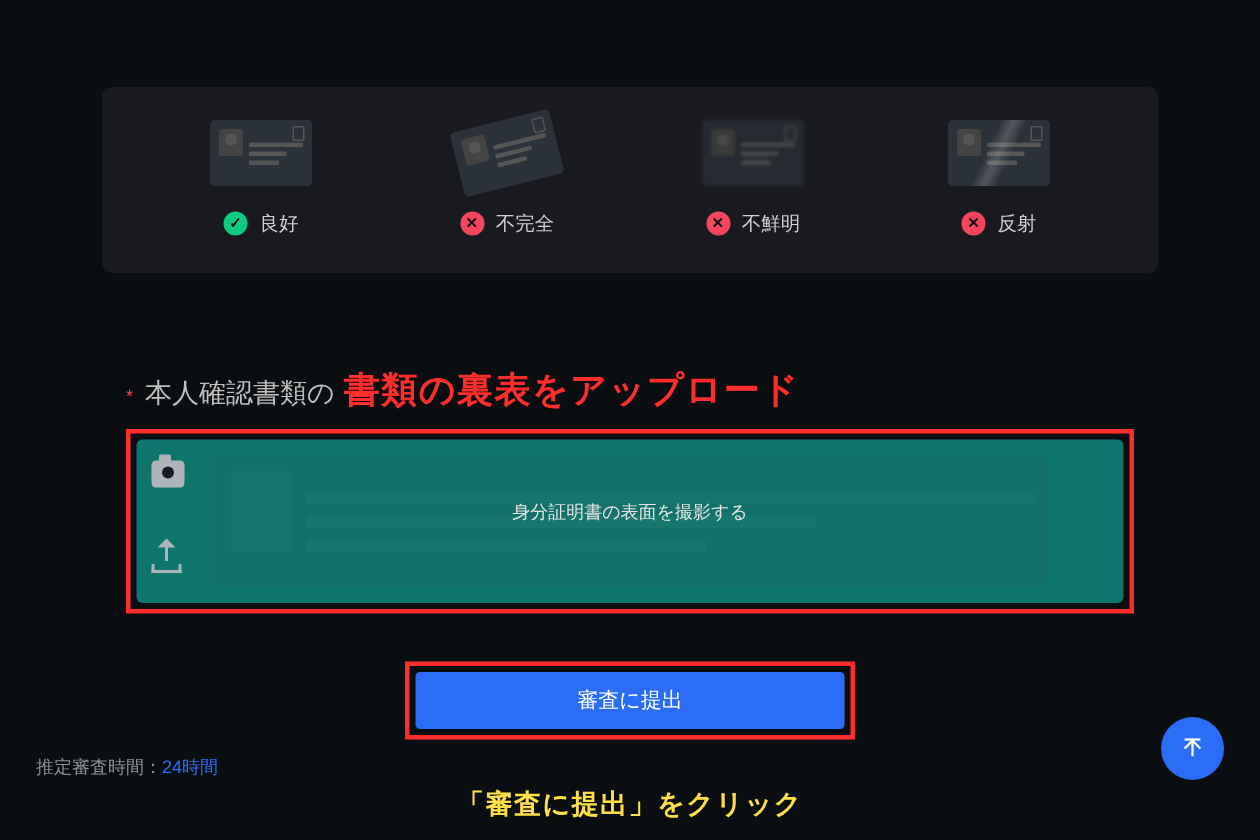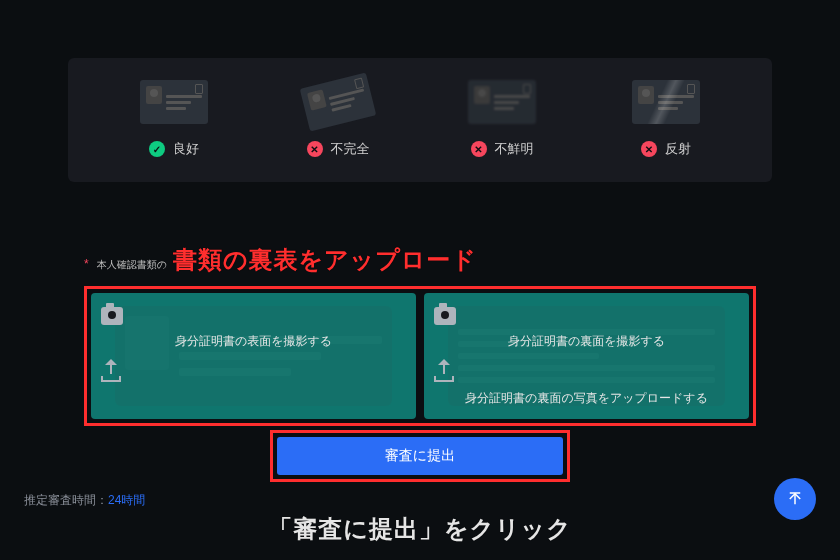--- a/index.html
+++ b/index.html
@@ -67,21 +67,21 @@
     border-radius:3px;
   }
 
   
   .section-head {
     margin: 22px 0 10px 60px;
     display:flex; align-items:baseline; gap:6px;
     position:relative;
   }
   .req-star{ color:#f6465d; font-size:12px; margin-right:2px;}
-  .small-label{ color:#bfbfbf; font-size:10px; }
+  .small-label{ color:#bfbfbf; font-size:18px; }
   .anno-red {
     color:#ff2e2e; font-size:24px; font-weight:700;
     text-shadow:0 0 1px rgba(0,0,0,.7);
     letter-spacing:1px;
     margin-top:40px;
   }
 
   
   .uploads {
     margin: 0 60px;
@@ -147,21 +147,21 @@
     content:"";position:absolute;width:2px;height:6px;background:#aeb4bc;bottom:0;
   }
   .up-icon .tray::before{left:0;} .up-icon .tray::after{right:0;}
 
   .upload-text{
     font-size:12px; color:#e6e6e6; z-index:1; text-align:center;
   }
 
   
   .submit-wrap{
-    margin:4px auto 0 auto;
+    margin:32px auto 0 auto;
     width:300px;
     border:3px solid #ff2e2e;
     padding:4px;
   }
   .submit-btn{
     width:100%; height:38px;
     background:#2b6df6;
     border:none; border-radius:3px;
     color:#fff; font-size:14px;
     cursor:pointer;
@@ -170,21 +170,21 @@
   
   .est-row{
     text-align:left; margin-top:10px;
     font-size:12px; color:#8a8f99;
   }
   .est-row .blue{ color:#2b6df6; }
 
   
   .anno-bottom{
     text-align:center; margin-top:4px;
-    color:#e5e5e5; font-size:24px; font-weight:700;
+    color:#fde047; font-size:18px; font-weight:700;
     letter-spacing:1px;
   }
 
   
   .fab{
     position:absolute; right:24px; bottom:40px;
     width:42px;height:42px;border-radius:50%;
     background:#2b6df6;
     display:flex;align-items:center;justify-content:center;
     cursor:pointer;
@@ -287,39 +287,20 @@
             </div>
           </div>
         </div>
       <div class="cam-icon"></div>
       <div class="upload-text">身分証明書の表面を撮影する</div>
       <div class="up-icon">
           <span class="tray"></span>
         </div>
     </div>
 
-    <div class="upload-card">
-      <div class="ghost-card">
-          <div class="ghost-inner ghost-back">
-            <div class="gl">
-              <i></i>
-              <i></i>
-              <i></i>
-              <i></i>
-              <i></i>
-            </div>
-          </div>
-        </div>
-      <div class="cam-icon"></div>
-      <div class="upload-text">身分証明書の裏面を撮影する</div>
-      <div class="up-icon">
-          <span class="tray"></span>
-        </div>
-      <div class="upload-text">身分証明書の裏面の写真をアップロードする</div>
-    </div>
 
   </div>
 
   <div class="submit-wrap">
     <button class="submit-btn">審査に提出</button>
   </div>
 
   <div class="est-row">
     <span>推定審査時間：</span><span class="blue">24時間</span>
   </div>

